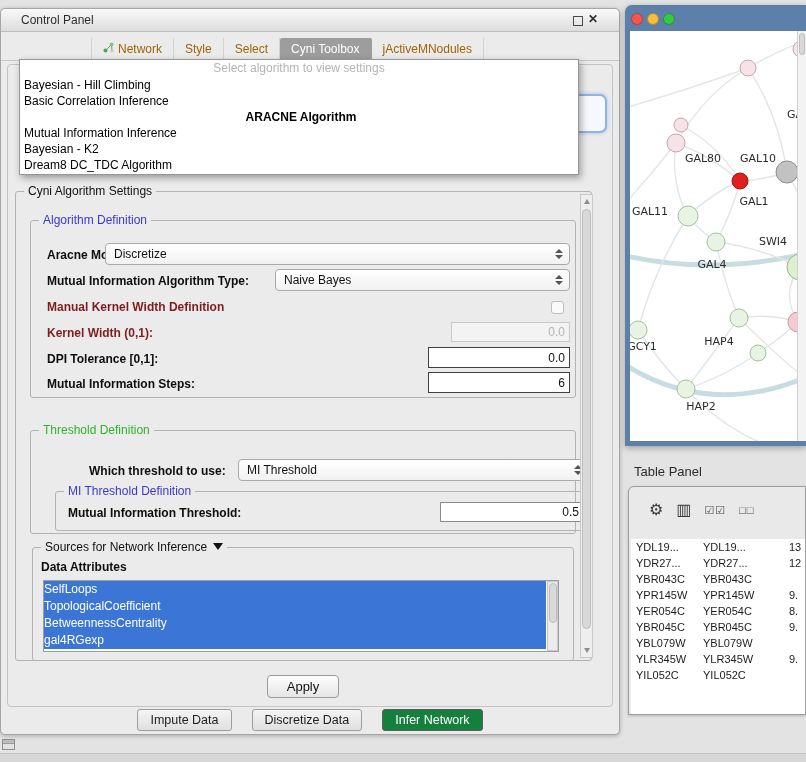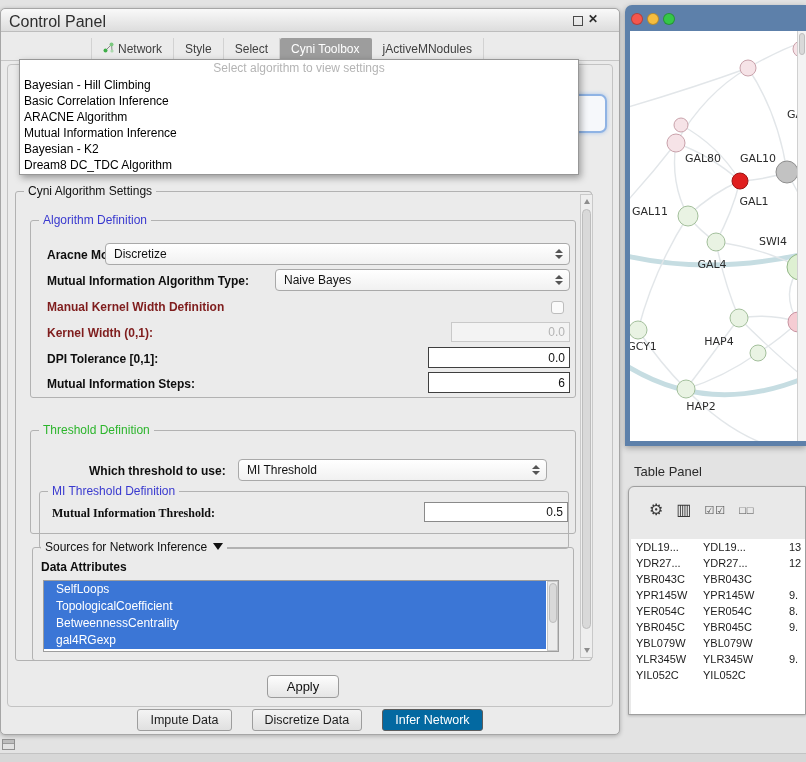--- a/index.html
+++ b/index.html
@@ -4,40 +4,40 @@
 <style>
   html,body{margin:0;padding:0;}
   #page{position:relative;width:806px;height:762px;background:#e3e3e3;overflow:hidden;
         font-family:"Liberation Sans",sans-serif;font-size:12px;color:#111;}
 
   
   #cp{position:absolute;left:0;top:8px;width:620px;height:727px;background:#ebebeb;
       border:1px solid #a6a6a6;border-radius:5px;box-shadow:0 1px 4px rgba(0,0,0,.25);box-sizing:border-box;}
   #cp-titlebar{position:absolute;left:0;top:0;right:0;height:22px;background:linear-gradient(#f9f9f9,#dddddd);
       border-bottom:1px solid #bdbdbd;border-radius:5px 5px 0 0;}
-  #cp-title{position:absolute;left:8px;top:4px;font-size:16px;color:#2e2e2e;}
+  #cp-title{position:absolute;left:20px;top:4px;font-size:12px;color:#2e2e2e;}
   #cp-float{position:absolute;top:7px;left:572px;width:8px;height:8px;border:1px solid #4a4a4a;background:transparent;}
   #cp-close{position:absolute;top:3px;left:587px;font-size:12px;font-weight:bold;color:#2e2e2e;}
 
   #top-tabs{position:absolute;left:0;top:29px;right:0;height:23px;border-bottom:1px solid #c6c6c6;
       display:flex;padding-left:90px;box-sizing:border-box;}
-  .tab{font-size:12px;color:#404040;padding:4px 11px 0;height:23px;box-sizing:border-box;display:flex;gap:4px;
+  .tab{font-size:12px;color:#a16207;padding:4px 11px 0;height:23px;box-sizing:border-box;display:flex;gap:4px;
       border-right:1px solid #d2d2d2;white-space:nowrap;}
   .tab:first-child{border-left:1px solid #d2d2d2;}
   .tab.active{background:#9d9d9d;color:#fff;border-radius:2px 2px 0 0;border-right-color:#9d9d9d;}
 
   #inner-panel{position:absolute;left:6px;top:55px;width:606px;height:643px;border:1px solid #c3c3c3;
       border-radius:4px;background:#ebebeb;box-sizing:border-box;}
 
   
   #popup{position:absolute;left:18px;top:50px;width:560px;height:116px;background:#fff;border:1px solid #979797;
       box-shadow:2px 3px 7px rgba(0,0,0,.35);z-index:40;box-sizing:border-box;}
   #popup-ph{height:17px;line-height:17px;text-align:center;color:#b4b4b4;font-size:12px;}
   .popup-opt{height:16px;line-height:16px;padding-left:4px;font-size:12px;color:#000;white-space:nowrap;}
-  .popup-opt.bold{font-weight:normal;}
+  .popup-opt.bold{font-weight:bold;text-align:center;}
 
   #combo-frag{position:absolute;left:570px;top:85px;width:32px;height:35px;border:2px solid #8fb3e4;
       border-radius:7px;background:#f6f8fb;box-shadow:0 0 4px #a7c4ea;z-index:6;}
 
   
   .group{position:absolute;border:1px solid #b2b2b2;border-radius:3px;box-sizing:border-box;}
   .gtitle{position:absolute;top:-8px;left:8px;background:#ebebeb;padding:0 4px;font-size:12px;line-height:14px;white-space:nowrap;}
   .gtitle.blue{color:var(--blue-title,#3939cf);}
   .gtitle.green{color:var(--green-title,#2cb52c);}
 
@@ -61,38 +61,38 @@
 
   .tri-right{display:inline-block;width:0;height:0;border-top:5px solid transparent;border-bottom:5px solid transparent;
       border-left:7px solid #111;margin-left:7px;vertical-align:-1px;}
   .tri-down{display:inline-block;width:0;height:0;border-left:5px solid transparent;border-right:5px solid transparent;
       border-top:7px solid #111;margin-left:6px;vertical-align:1px;}
 
   #hub-row{position:absolute;left:36px;top:396px;font-weight:bold;font-size:12px;white-space:nowrap;}
 
   #attr-list{position:absolute;left:10px;top:32px;width:516px;height:72px;background:#fff;border:1px solid #9e9e9e;
       overflow:hidden;box-sizing:border-box;}
-  .attr-item{height:17px;line-height:17px;padding-left:12px;font-size:12px;color:#fff;background:var(--sel,#3b76d6);
+  .attr-item{height:17px;line-height:17px;padding-left:0;font-size:12px;color:#fff;background:var(--sel,#3b76d6);
       width:calc(100% - 12px);box-sizing:border-box;white-space:nowrap;}
   #attr-scroll{position:absolute;right:0;top:0;width:11px;height:100%;background:#ececec;border-left:1px solid #c6c6c6;}
   #attr-scroll .sb-thumb{left:1px;top:1px;width:8px;height:40px;}
 
   .scrollbar-v{position:absolute;background:#eeeeee;border:1px solid #c9c9c9;box-sizing:border-box;}
   .sb-thumb{position:absolute;background:#d9d9d9;border:1px solid #bdbdbd;border-radius:5px;box-sizing:border-box;}
   .sb-arrow{position:absolute;left:3px;width:0;height:0;border-left:3.5px solid transparent;border-right:3.5px solid transparent;}
   .sb-arrow.up{top:4px;border-bottom:5px solid #8d8d8d;}
   .sb-arrow.down{bottom:4px;border-top:5px solid #8d8d8d;}
 
   #apply-btn{position:absolute;left:266px;top:666px;width:72px;height:23px;border:1px solid #9b9b9b;border-radius:4px;
       background:linear-gradient(#fdfdfd,#e5e5e5);font-size:13px;text-align:center;line-height:21px;box-sizing:border-box;}
 
   #bottom-tabs{position:absolute;left:0;right:0;top:700px;display:flex;justify-content:center;gap:20px;}
   .btab{border:1px solid #9d9d9d;border-radius:3px;background:linear-gradient(#f4f4f4,#e0e0e0);font-size:12.5px;
       padding:3px 12px;color:#1d1d1d;white-space:nowrap;}
-  .btab.active{background:#0369a1;color:#fff;border-color:#5c5c5c;}
+  .btab.active{background:#15803d;color:#fff;border-color:#5c5c5c;}
 
   
   #net-win{position:absolute;left:625px;top:5px;width:181px;height:441px;background:var(--frame,#5d80aa);
       border-radius:7px 0 0 0;box-shadow:0 2px 6px rgba(0,0,0,.3);}
   .light{position:absolute;top:8px;width:12px;height:12px;border-radius:50%;border:1px solid rgba(0,0,0,.25);box-sizing:border-box;}
   #net-canvas{position:absolute;left:5px;top:26px;width:176px;height:410px;background:#fff;overflow:hidden;}
   #net-svg{position:absolute;left:0;top:0;}
   #net-svg text{font-family:"DejaVu Sans",sans-serif;}
   #net-scroll{position:absolute;right:0;top:0;width:9px;height:100%;background:#f3f3f3;border-left:1px solid #d0d0d0;box-sizing:border-box;}
   #net-scroll .sb-thumb{left:1px;top:2px;width:6px;height:22px;}
@@ -207,31 +207,31 @@
       </div>
 
       <div id="hub-row">
         <span>Hub/Transcription Factor Definition</span><span class="tri-right"></span>
       </div>
 
       <div class="group" style="left:14px;top:238px;width:546px;height:104px;padding-left:24px;">
         <span class="gtitle green">Threshold Definition</span>
 
         <span class="blabel" style="left:58px;top:33px;">Which threshold to use:</span>
-        <div class="combo" style="left:207px;top:28px;width:309px;">
+        <div class="combo" style="left:207px;top:28px;width:351px;">
           <span class="val">MI Threshold</span>
           <span class="arr">
               <i class="up"></i>
               <i class="dn"></i>
             </span>
         </div>
 
-        <div class="group" style="left:8px;top:60px;width:530px;height:58px;">
+        <div class="group" style="left:24px;top:60px;width:530px;height:40px;">
           <span class="gtitle blue">MI Threshold Definition</span>
-          <span class="blabel" style="left:12px;top:14px;font-family:Liberation Serif, serif;">Mutual Information Threshold:</span>
+          <span class="blabel" style="left:12px;top:14px;">Mutual Information Threshold:</span>
           <div class="tfield" style="left:384px;top:10px;width:144px;height:20px;">0.5</div>
         </div>
       </div>
 
       <div class="group" style="left:16px;top:355px;width:542px;height:114px;">
         <span class="gtitle">
           <span>Sources for Network Inference</span><span class="tri-down"></span>
         </span>
         <span class="blabel" style="left:8px;top:12px;">Data Attributes</span>
         <div id="attr-list">

